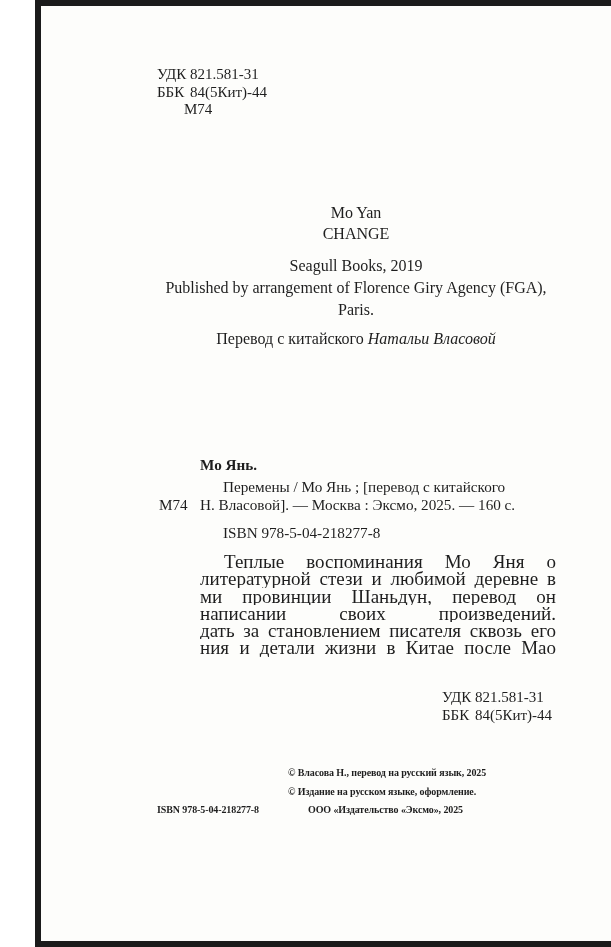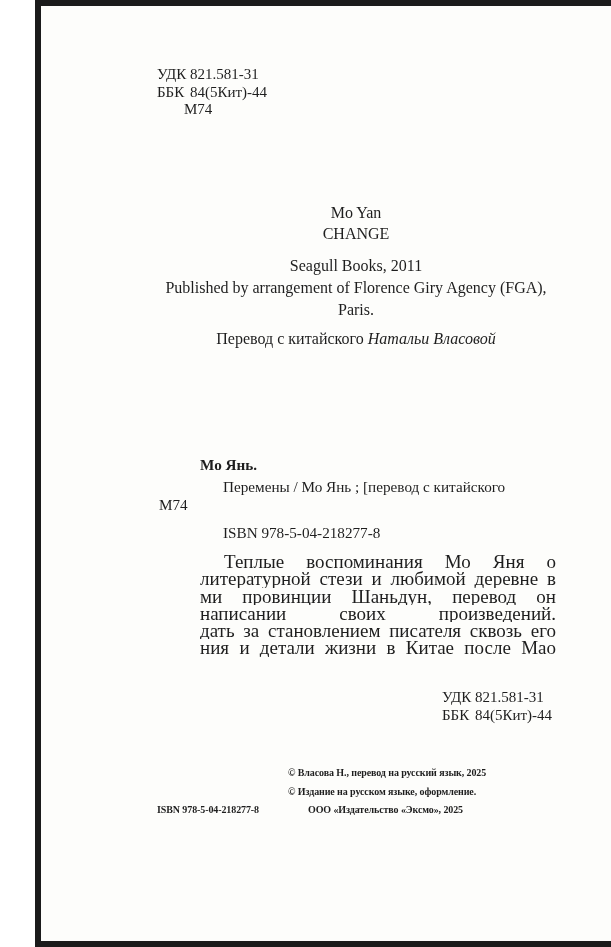--- a/index.html
+++ b/index.html
@@ -85,28 +85,29 @@
     </div>
     <div class="class-row">
       <span class="class-label">ББК</span>
       <span class="class-value">84(5Кит)-44</span>
     </div>
     <div class="author-sign-row">М74</div>
   </div>
 
   <div class="abs edition-line" style="top:224px;">CHANGE</div>
   <div class="abs edition-line" style="top:203px;">Mo Yan</div>
-  <div class="abs edition-line" style="top:256px;">Seagull Books, 2011</div>
+  <div class="abs edition-line" style="top:256px;">Seagull Books, 2019</div>
   <div class="abs edition-line" style="top:278px;">Published by arrangement of Florence Giry Agency (FGA),</div>
   <div class="abs edition-line" style="top:300px;">Paris.</div>
   <div class="abs edition-line" style="top:329px;"><span>Перевод с китайского </span><span class="italic">Натальи Власовой</span></div>
 
   <div class="abs catalog-line bold" style="left:165px; top:456px;">Мо Янь.</div>
   <div class="abs catalog-line" style="left:188px; top:478px;">Перемены / Мо Янь ; [перевод с китайского</div>
   <div class="abs catalog-line" style="left:124px; top:496px;">М74</div>
+  <div class="abs catalog-line" style="left:165px; top:496px;">Н. Власовой]. — Москва : Эксмо, 2025. — 160 с.</div>
   <div class="abs catalog-line" style="left:188px; top:524px;">ISBN 978-5-04-218277-8</div>
 
   <div class="annotation">
     <div class="ann-line first">Теплые воспоминания Мо Яня о детстве, выборе</div>
     <div class="ann-line">литературной стези и любимой деревне в уезде Гао-</div>
     <div class="ann-line">ми провинции Шаньдун, перевод он вдохновлялся при</div>
     <div class="ann-line">написании своих произведений. Неспешное повество-</div>
     <div class="ann-line">дать за становлением писателя сквозь его размышле-</div>
     <div class="ann-line last">ния и детали жизни в Китае после Мао Цзэдуна.</div>
   </div>

